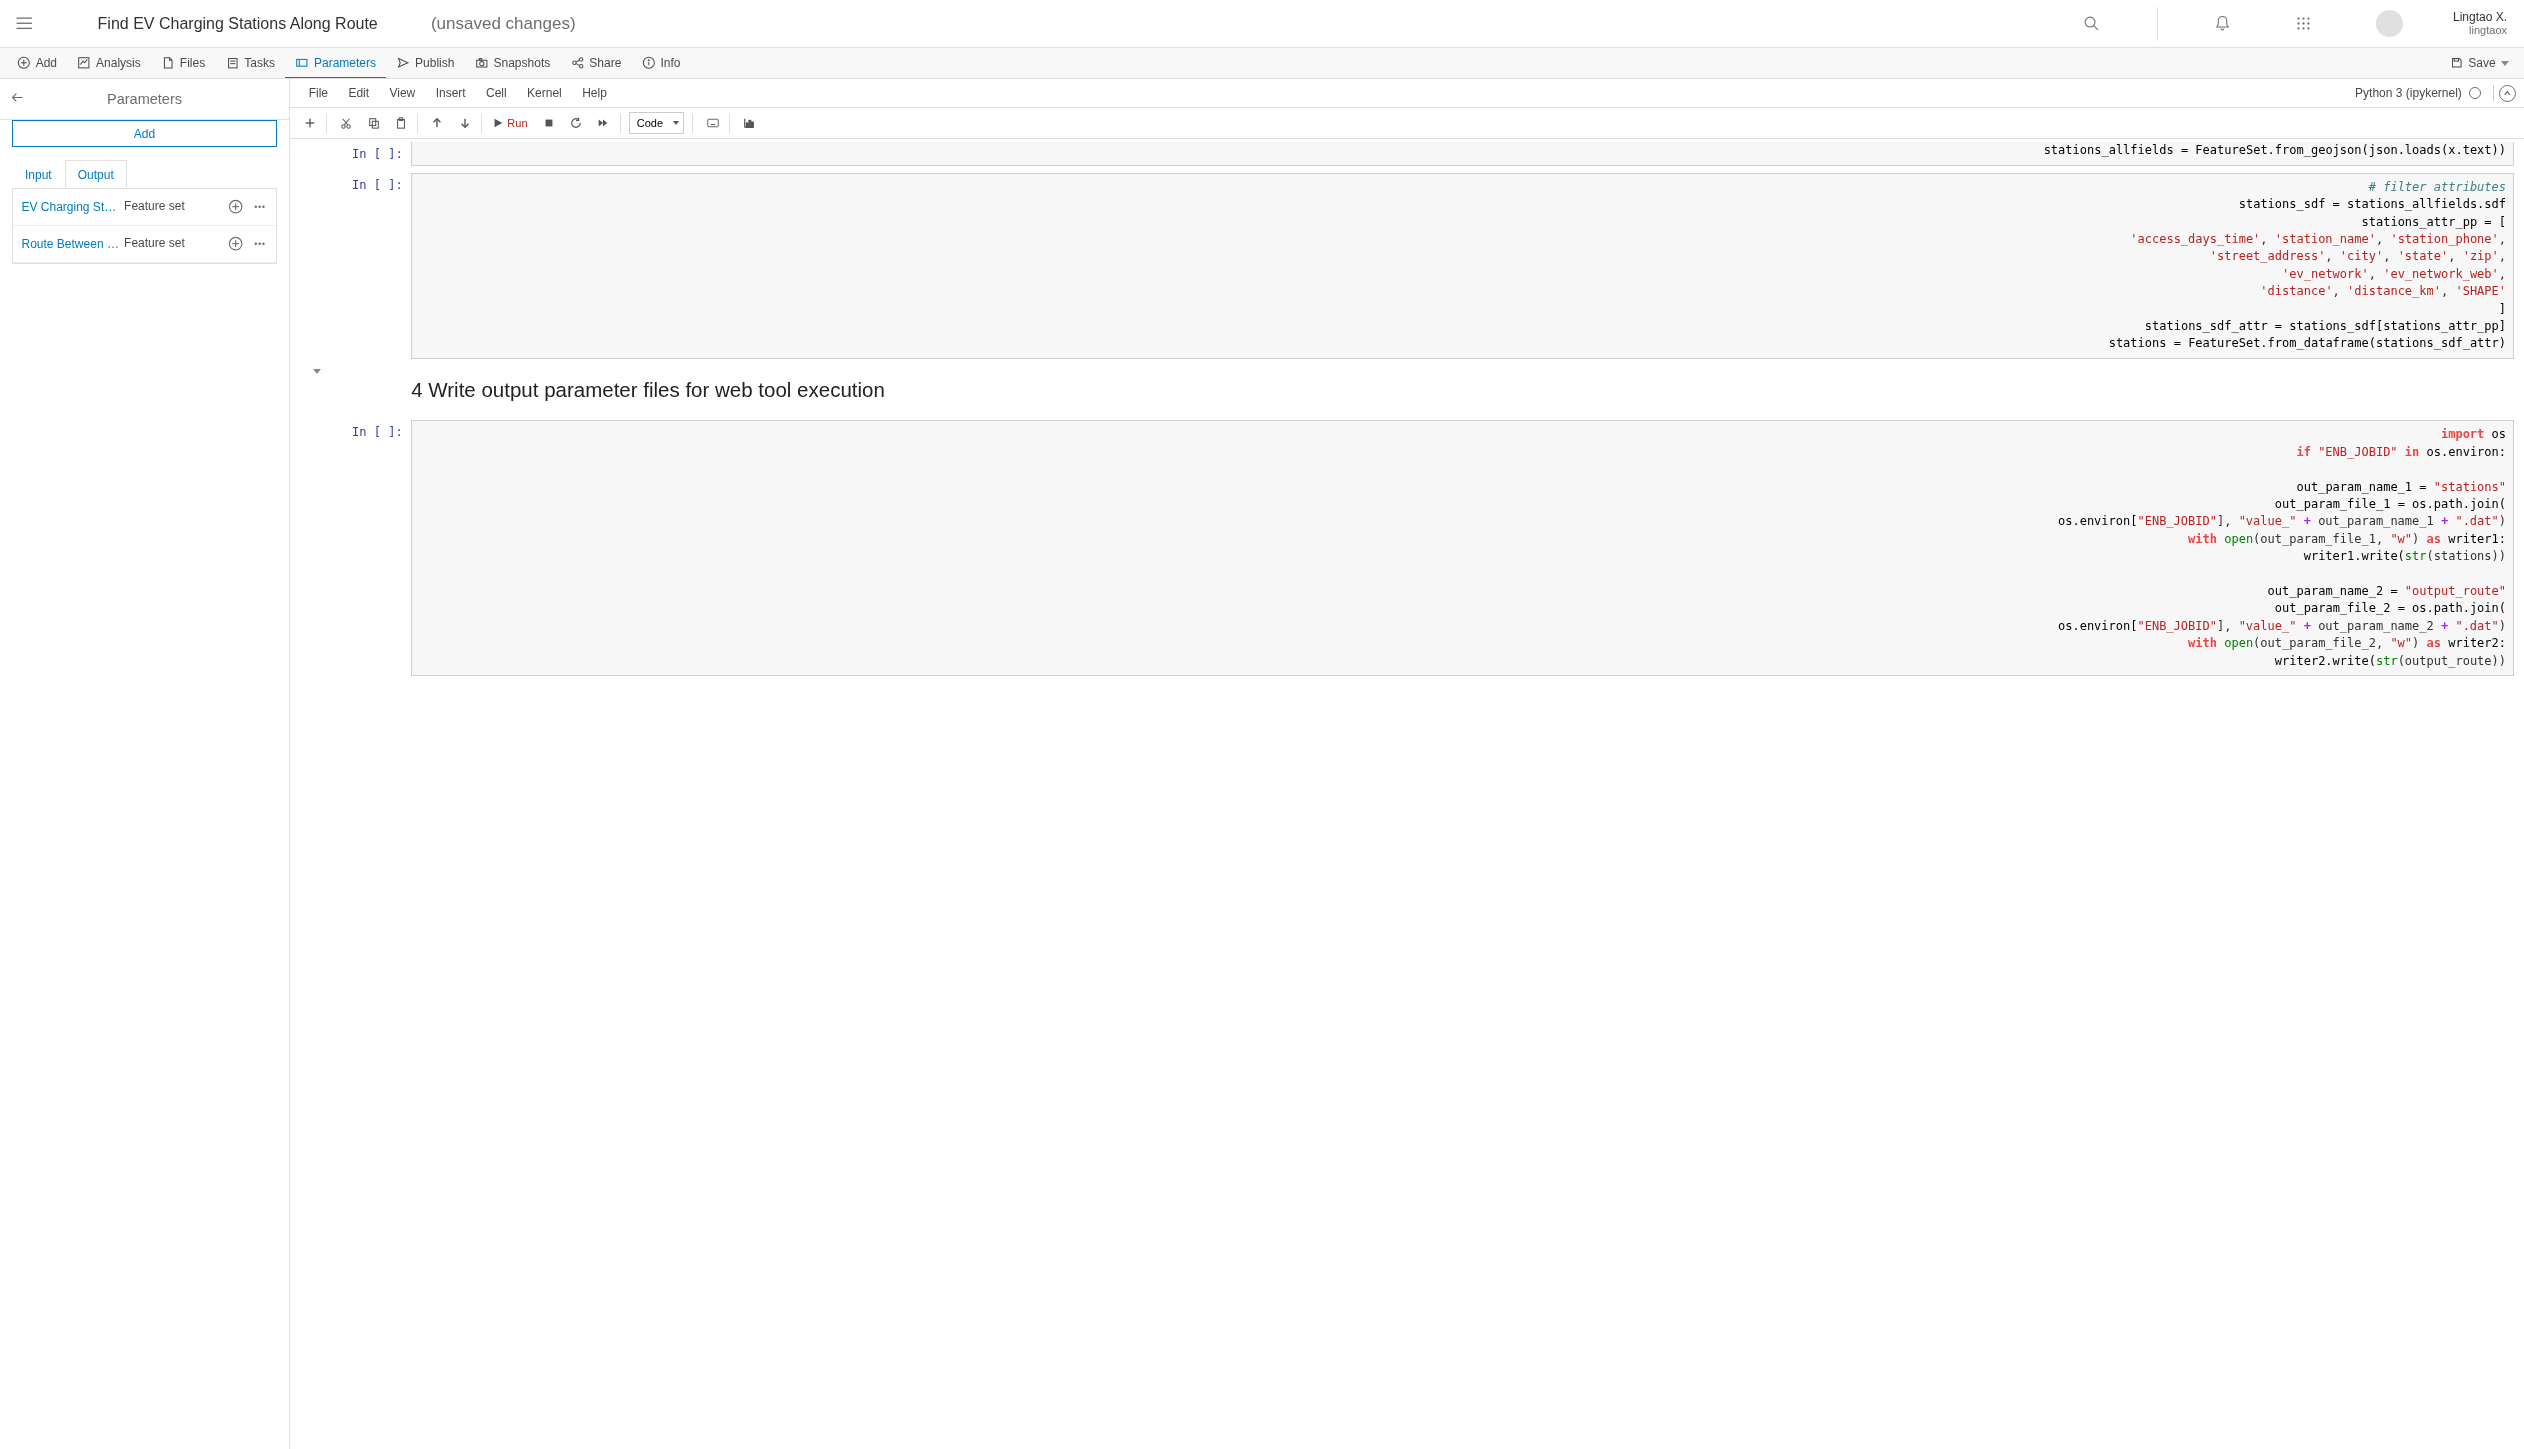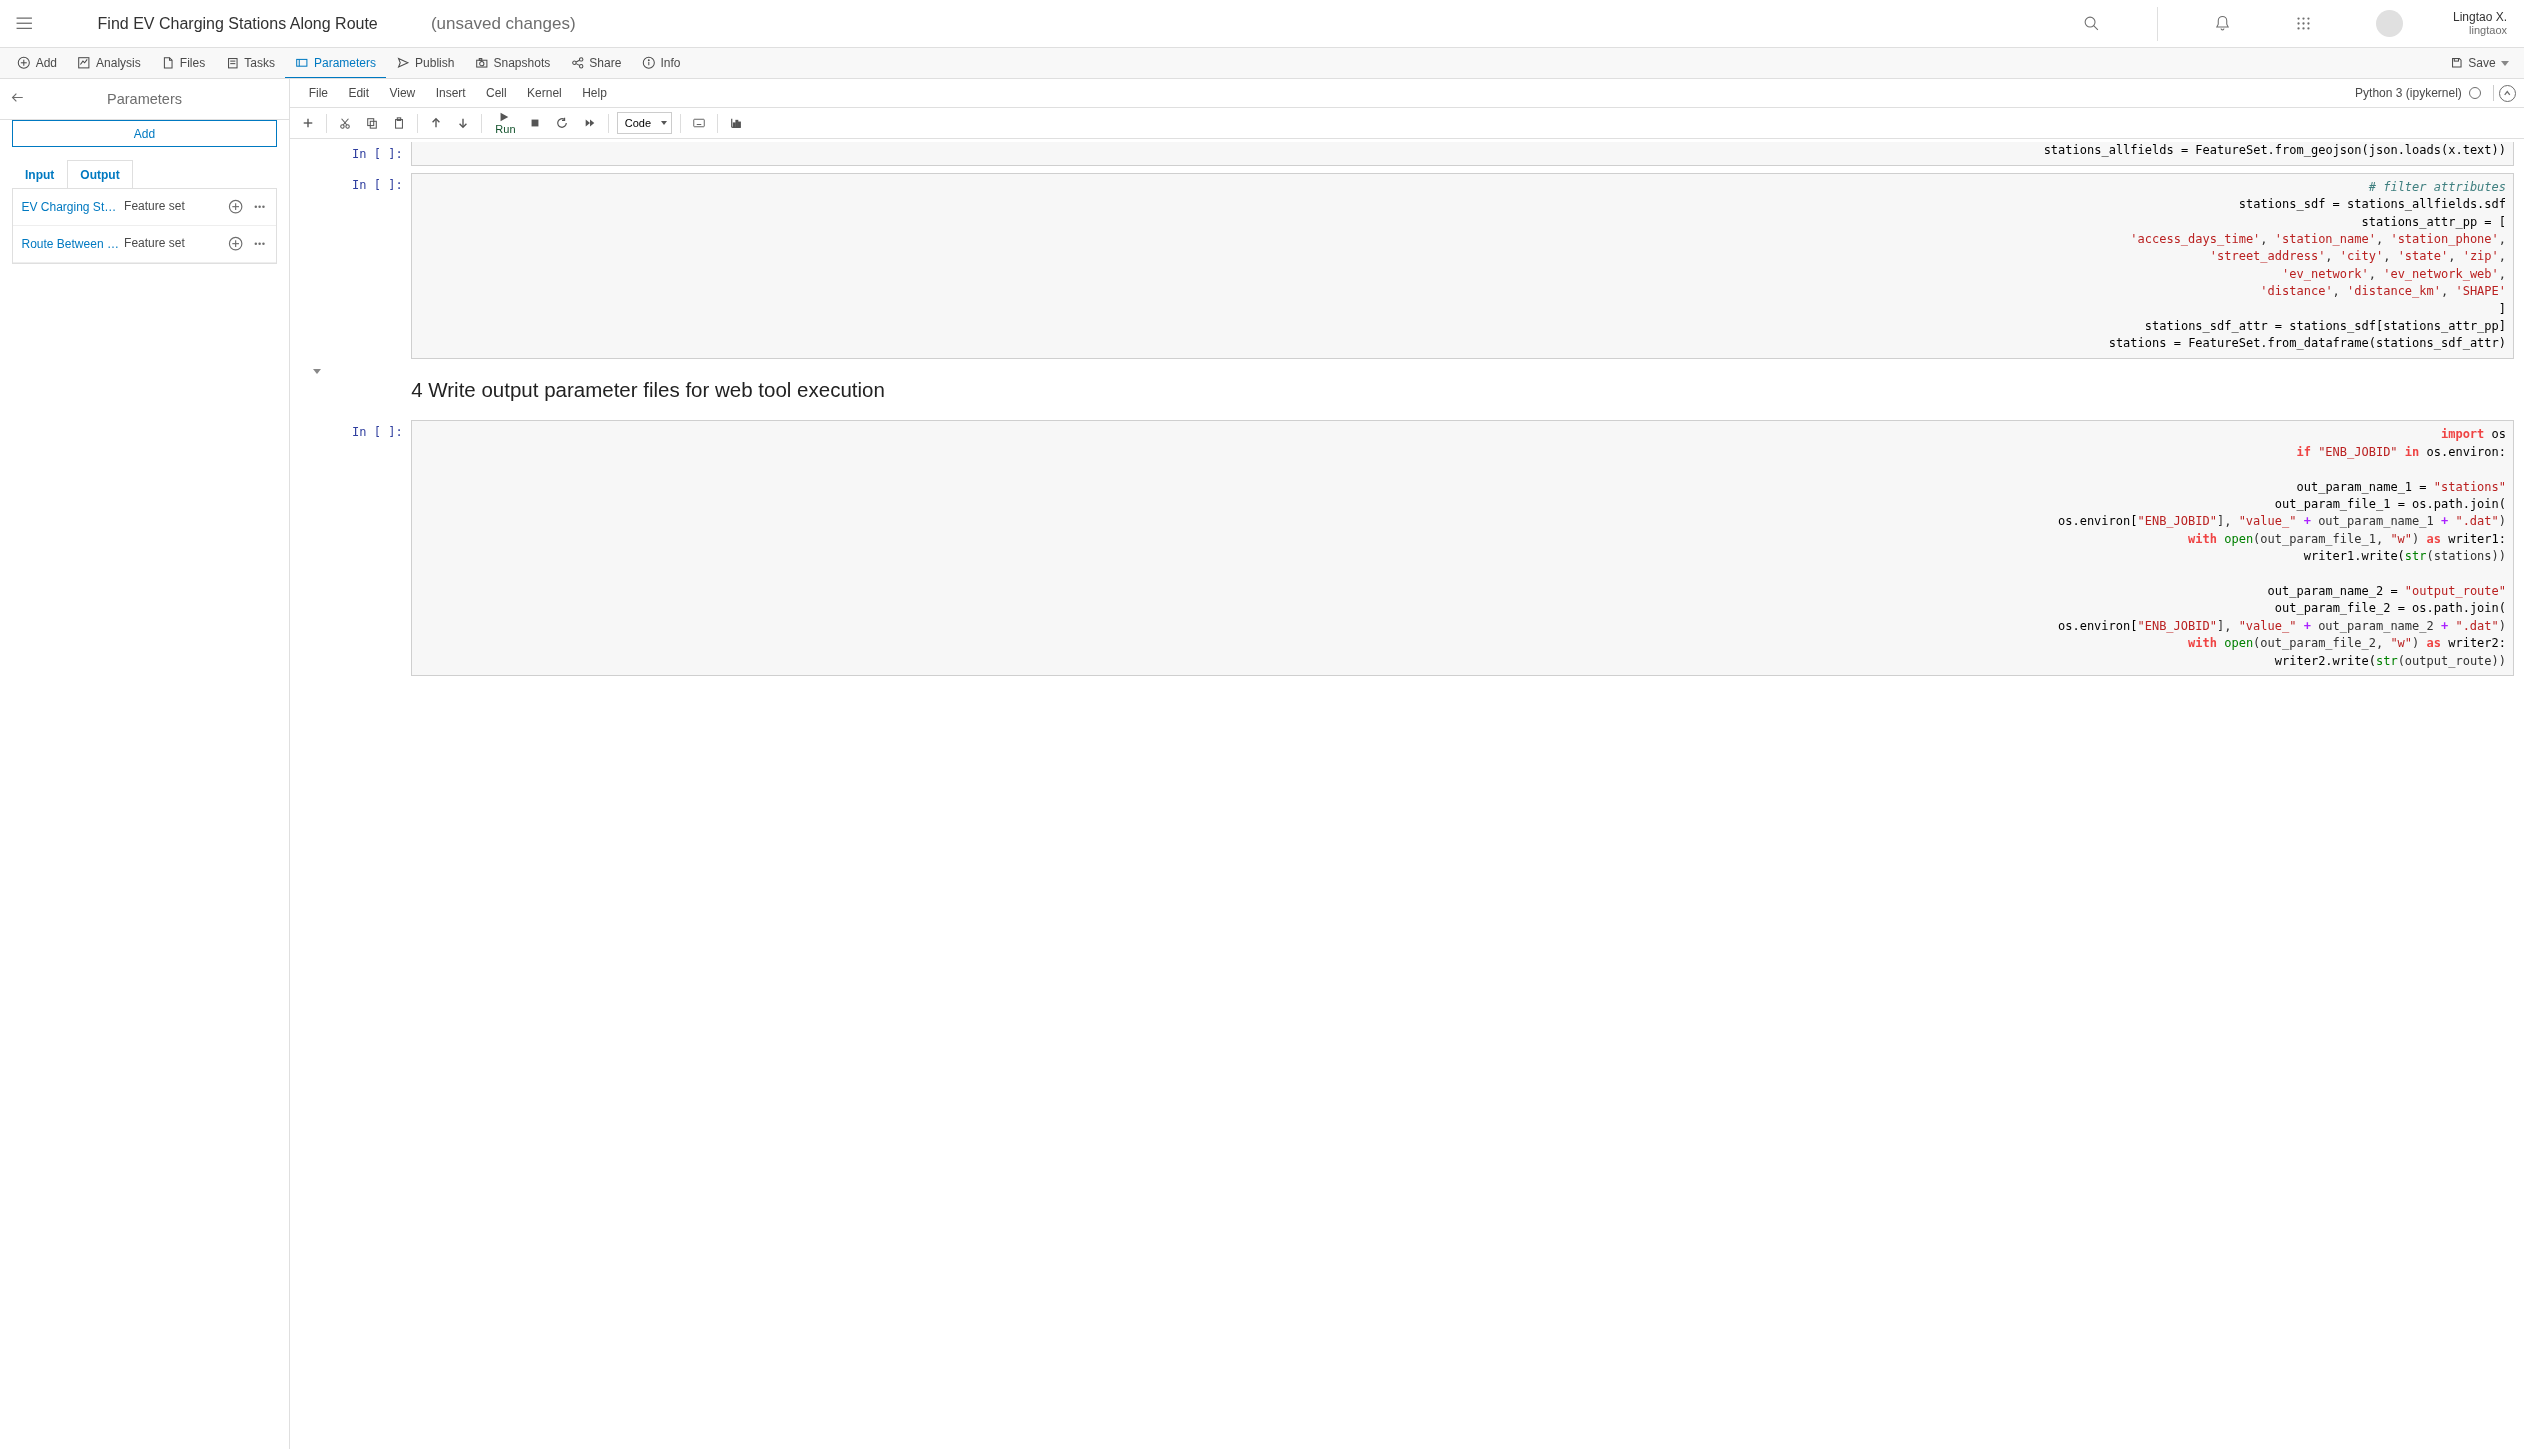--- a/index.html
+++ b/index.html
@@ -31,21 +31,21 @@
 
 .body { display: flex; height: calc(100vh - 78px); }
 
 
 .left-panel { width: 290px; border-right: 0.9px solid #dfdfdf; display: flex; flex-direction: column; background: #fff; overflow-y: auto; }
 .panel-header { height: 41px; display: flex; align-items: center; justify-content: center; position: relative; border-bottom: 0.9px solid #dfdfdf; }
 .panel-back { position: absolute; left: 10.2px; top: 50%; transform: translateY(-50%); cursor: pointer; color: #6e6e6e; }
 .panel-title { font-size: 14.5px; color: #6e6e6e; }
 .panel-desc { padding: 12px 15.3px; text-align: center; color: #6e6e6e; font-size: 12px; line-height: 1.45; }
 .add-btn { margin: 0 12px 12px; border: 0.9px solid #0079c1; color: #0079c1; background: #fff; height: 27px; display: flex; align-items: center; justify-content: center; cursor: pointer; font-size: 12px; }
-.io-tabs { display: flex; margin: 0 12px; border-bottom: 0.9px solid #dfdfdf; font-weight: bold; }
+.io-tabs { display: flex; margin: 0 12px; border-bottom: 0.9px solid #dfdfdf; }
 .io-tab { padding: 6.8px 12px; cursor: pointer; color: #0079c1; font-size: 12px; border: 0.9px solid transparent; border-bottom: none; position: relative; top: 0.9px; }
 .io-tab.active { border-color: #dfdfdf; background: #fff; }
 .param-row { display: flex; align-items: center; padding: 8.5px 6.8px 8.5px 0; border-bottom: 0.9px solid #eee; gap: 5.1px; }
 .param-row:last-of-type { border-bottom: 0.9px solid #eee; }
 .param-name { flex: 0 0 106px; padding-left: 8.5px; color: #0079c1; font-size: 12px; white-space: nowrap; overflow: hidden; text-overflow: ellipsis; }
 .param-type { flex: 1; font-size: 12px; color: #4a4a4a; line-height: 1.25; }
 .param-icon { width: 19px; height: 19px; display: flex; align-items: center; justify-content: center; cursor: pointer; color: #6e6e6e; }
 .param-hint { padding: 12px 15.3px; text-align: center; color: #6e6e6e; font-size: 12px; line-height: 1.45; }
 .io-card { margin: 0 12px 12px; border: 0.9px solid #dfdfdf; border-top: none; }
 
@@ -56,21 +56,21 @@
 .menubar { height: 29px; display: flex; align-items: center; background: #fff; border-bottom: 0.9px solid #dfdfdf; padding: 0 8.5px; font-size: 12px; }
 .menu-item { padding: 3.4px 10.2px; cursor: pointer; color: #4a4a4a; }
 .menubar-spacer { flex: 1; }
 .kernel-label { color: #4a4a4a; font-size: 12px; margin-right: 6.8px; }
 .kernel-indicator { width: 12px; height: 12px; border: 1.3px solid #6e6e6e; border-radius: 50%; margin-right: 6.8px; }
 .kernel-sep { width: 0.9px; height: 15.3px; background: #ccc; margin: 0 5.1px; }
 .expand-icon { width: 17px; height: 17px; display: flex; align-items: center; justify-content: center; border: 1.3px solid #6e6e6e; border-radius: 50%; cursor: pointer; }
 
 
 .toolbar { height: 31px; display: flex; align-items: center; background: #fff; border-bottom: 0.9px solid #dfdfdf; padding: 0 5.1px; gap: 1.7px; }
-.tb-btn { min-width: 25.6px; height: 24px; display: flex; align-items: center; justify-content: center; cursor: pointer; color: #14532d; border-radius: 1.7px; padding: 0 5.1px; flex-direction: column; }
+.tb-btn { min-width: 25.6px; height: 24px; display: flex; align-items: center; justify-content: flex-end; cursor: pointer; color: #b91c1c; border-radius: 1.7px; padding: 0 5.1px; }
 .tb-btn svg { width: 12px; height: 12px; }
 .tb-sep { width: 0.9px; height: 19px; background: #ddd; margin: 0 3.4px; }
 .run-text { font-size: 11px; margin-left: 3.4px; }
 .cell-type-select { height: 22px; border: 0.9px solid #ccc; font-size: 11px; padding: 0 19px 0 6.8px; background: #fff; appearance: none; position: relative; }
 .select-wrap { position: relative; margin: 0 3.4px; }
 .select-wrap::after { content: ""; position: absolute; right: 5.1px; top: 50%; width: 0; height: 0; border-left: 3.4px solid transparent; border-right: 3.4px solid transparent; border-top: 4.3px solid #555; transform: translateY(-50%); pointer-events: none; }
 
 
 .notebook-scroll { flex: 1; overflow-y: auto; padding: 3.4px 10.2px 34px 10.2px; background: #fff; }
 .cell { display: flex; margin-bottom: 6.8px; }

